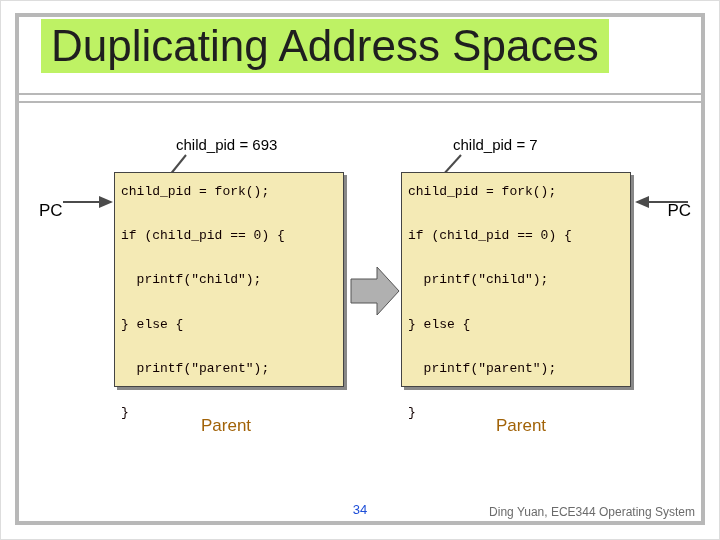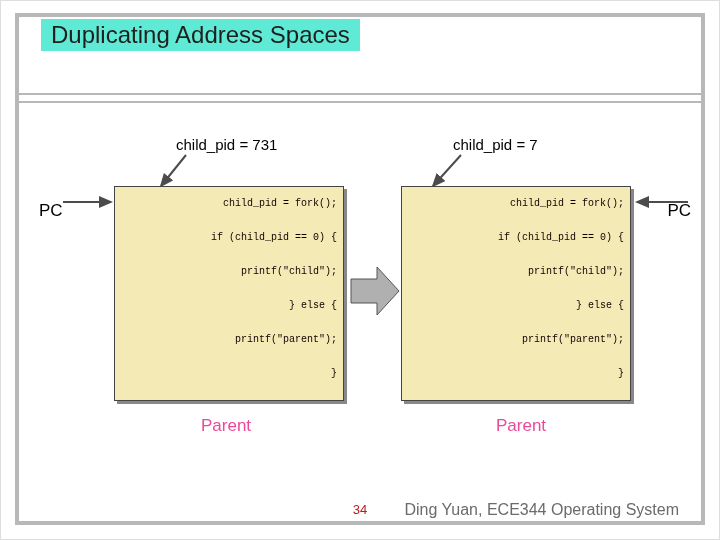--- a/index.html
+++ b/index.html
@@ -12,23 +12,23 @@
     border: 1px solid #ddd;
   }
   .border {
     position: absolute;
     left: 14px; right: 14px; top: 12px; bottom: 14px;
     border: 4px solid #b8b8b8;
   }
   .title {
     position: absolute;
     left: 40px; top: 18px;
-    font-size: 24px;
+    font-size: 44px;
     color: #1f1f1f;
-    background: #5eead4;
+    background: #bef264;
     padding: 2px 10px;
     z-index: 5;
   }
   .hrule {
     position: absolute;
     left: 18px; right: 18px;
     height: 2px;
     background: #b8b8b8;
   }
   .hrule.top { top: 92px; }
@@ -46,72 +46,71 @@
     position: absolute;
     font-size: 17px;
     color: #000;
     top: 200px;
   }
   .pc-label.left { left: 38px; }
   .pc-label.right { right: 28px; }
 
   .codebox {
     position: absolute;
-    top: 185px;
+    top: 171px;
     width: 230px;
     height: 215px;
     background: #f4eab5;
     border: 1px solid #444;
     box-shadow: 3px 3px 0 #888;
     padding: 8px 6px 6px 6px;
     font-family: "Courier New", monospace;
-    font-size: 10px;
+    font-size: 13px;
     color: #100;
     line-height: 1.7;
     white-space: pre;
-    text-align: right;
   }
   .codebox.left { left: 113px; }
   .codebox.right { left: 400px; }
 
   .caption {
     position: absolute;
     top: 415px;
     font-size: 17px;
-    color: #ec4899;
+    color: #a16207;
   }
   .caption.left { left: 200px; }
   .caption.right { left: 495px; }
 
   .slidenum {
     position: absolute;
     left: 50%; bottom: 22px;
     transform: translateX(-50%);
     font-size: 13px;
-    color: #b91c1c;
+    color: #1d4ed8;
   }
   .footer {
     position: absolute;
-    right: 40px; bottom: 20px;
-    font-size: 16px;
+    right: 24px; bottom: 20px;
+    font-size: 12px;
     color: #6b6b6b;
   }
 
   svg.arrow { position: absolute; overflow: visible; }
 </style>
 </head>
 <body>
 
 <div class="slide">
   <div class="border"></div>
   <div class="title">Duplicating Address Spaces</div>
   <div class="hrule top"></div>
   <div class="hrule bot"></div>
 
-  <div class="label-top left">child_pid = 731</div>
+  <div class="label-top left">child_pid = 693</div>
   <div class="label-top right">child_pid = 7</div>
 
   <svg class="arrow" style="left:160px; top:150px;" width="40" height="40">
     <defs>
         <marker id="ah1" markerWidth="8" markerHeight="8" refX="6" refY="3" orient="auto">
           <path d="M0,0 L7,3 L0,6 Z" fill="#4b4b4b"></path>
         </marker>
       </defs>
     <line x1="25" y1="4" x2="0" y2="35" stroke="#4b4b4b" stroke-width="2" marker-end="url(#ah1)"></line>
   </svg>

